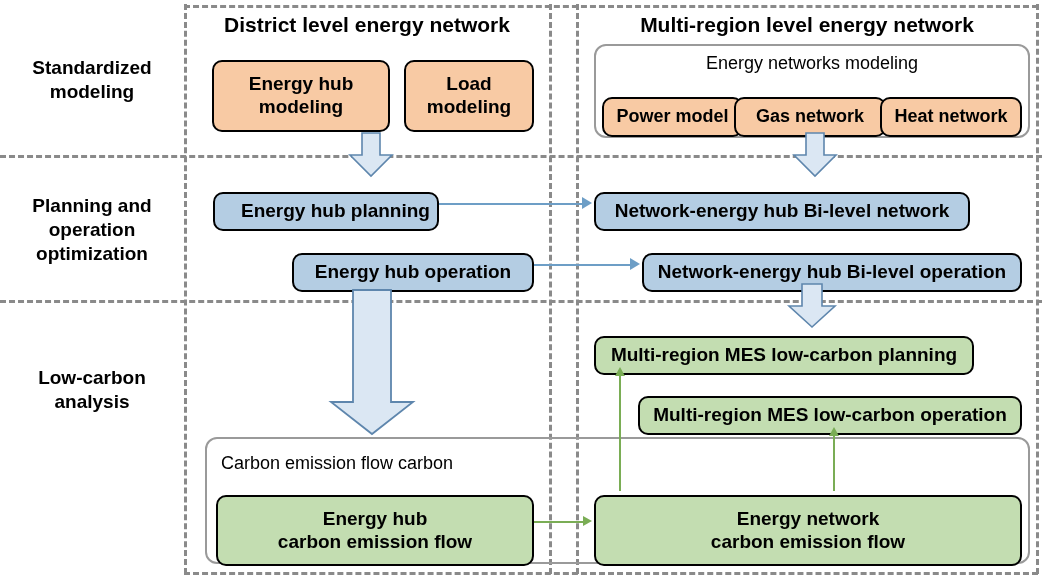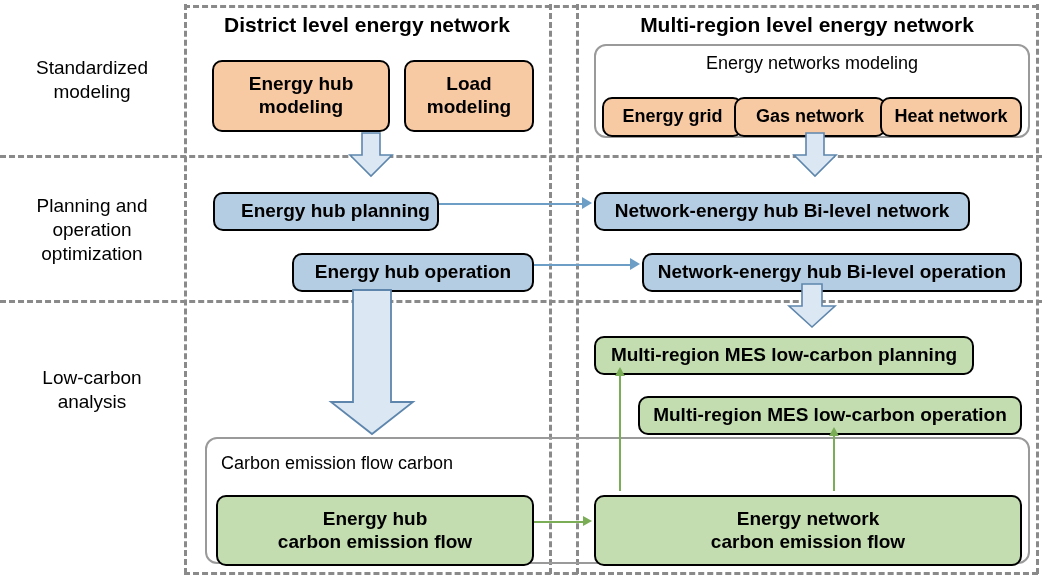--- a/index.html
+++ b/index.html
@@ -5,21 +5,21 @@
   html,body{margin:0;padding:0;background:#ffffff;}
   body{font-family:"Liberation Sans",sans-serif;}
   #canvas{position:relative;width:1042px;height:578px;background:#fff;overflow:hidden;}
 
   
   .vdash{position:absolute;width:0;border-left:3px dashed #8a8a8a;}
   .hdash{position:absolute;height:0;border-top:3px dashed #8a8a8a;}
 
   
   .rowlabel{position:absolute;display:flex;align-items:center;justify-content:flex-end;
-    text-align:center;font-weight:normal;color:#000;line-height:1.25;}
+    text-align:center;font-weight:bold;color:#000;line-height:1.25;}
 
   
   .grouphdr{position:absolute;display:flex;align-items:center;justify-content:center;
     font-weight:bold;color:#000;white-space:nowrap;}
 
   
   .node{position:absolute;display:flex;align-items:center;justify-content:center;
     text-align:center;font-weight:bold;color:#000;line-height:1.2;
     border:2.5px solid #000;border-radius:10px;box-sizing:border-box;margin-top:8px;}
   .node.orange{background:#f8caa4;}
@@ -97,21 +97,21 @@
       <span>modeling</span>
     </span>
   </div>
 
   <div class="subcontainer" style="left:594px;top:44px;width:436px;height:94px;"></div>
   <div class="subtitle ctr" style="left:594px;top:50px;width:436px;height:26px;font-size:18px;">
     <span>Energy networks modeling</span>
   </div>
 
   <div class="node orange" style="left:602px;top:89px;width:141px;height:40px;font-size:18px;">
-    <span>Energy grid</span>
+    <span>Power model</span>
   </div>
   <div class="node orange" style="left:734px;top:89px;width:152px;height:40px;font-size:18px;">
     <span>Gas network</span>
   </div>
   <div class="node orange" style="left:880px;top:89px;width:142px;height:40px;font-size:18px;">
     <span>Heat network</span>
   </div>
 
   <div class="bigarrow" style="left:349px;top:133px;width:44px;height:44px;">
     <svg width="44" height="44" viewBox="0 0 44 44">

